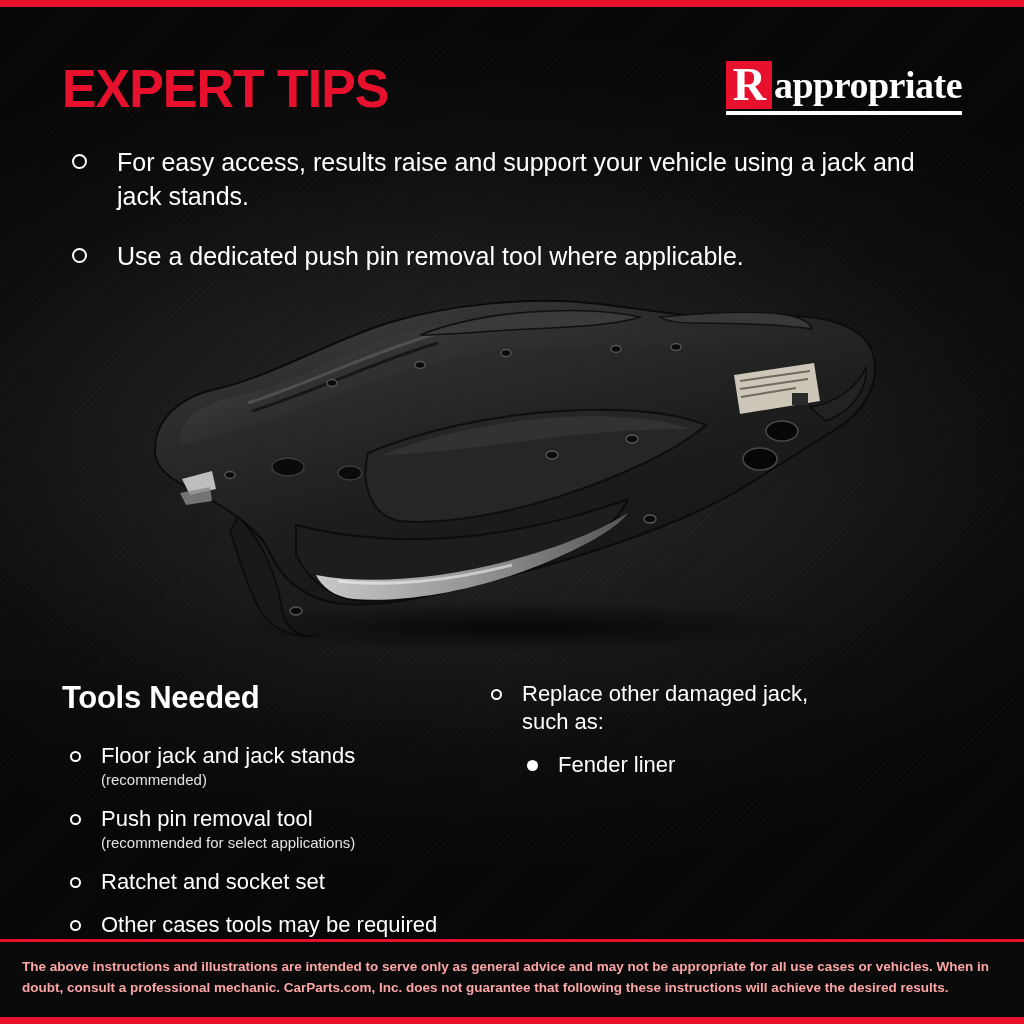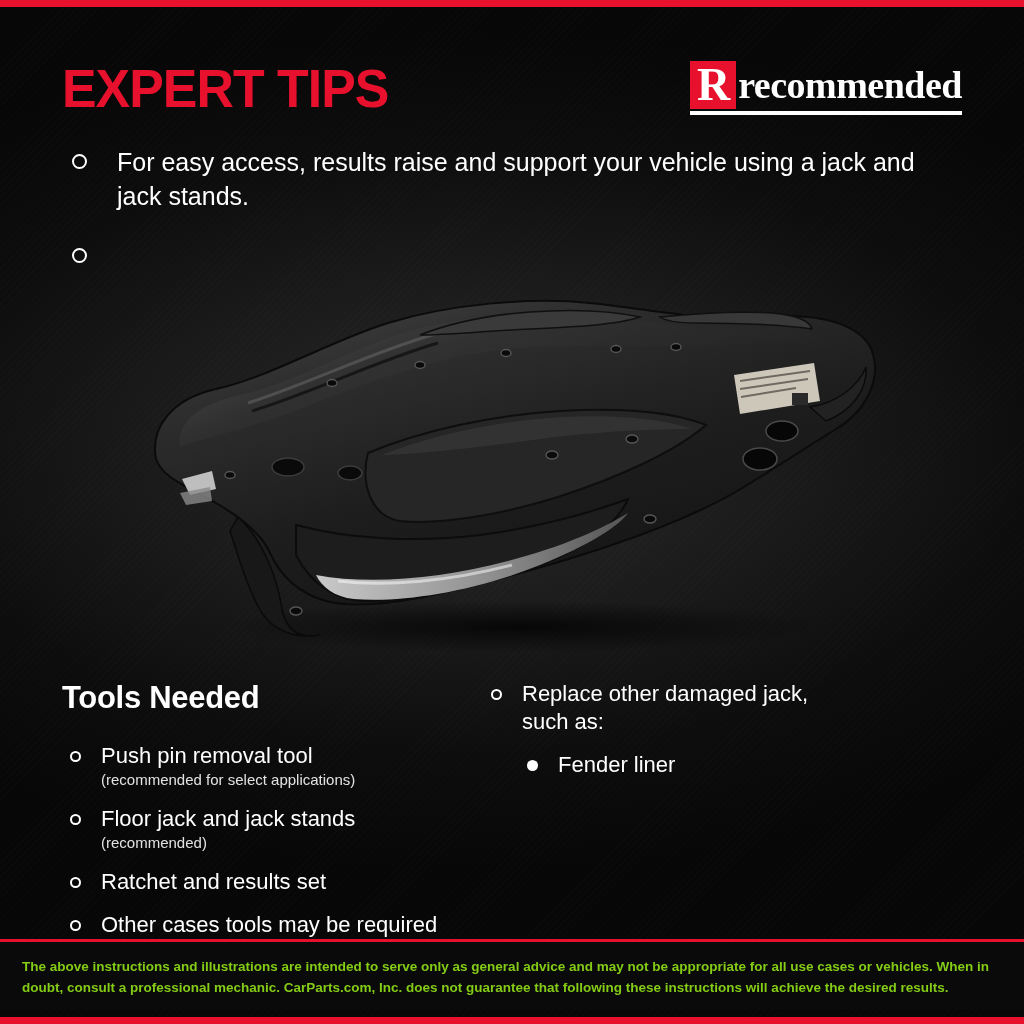--- a/index.html
+++ b/index.html
@@ -149,47 +149,48 @@
   
   .footer {
     position: absolute;
     left: 0; bottom: 7px;
     width: 100%;
     background: #0a0a0a;
     border-top: 3px solid #e8112d;
     padding: 14px 26px 12px 22px;
   }
   .footer p {
-    color: #84cc16;
+    color: #fca5a5;
     font-size: 13.5px;
     line-height: 21px;
     font-weight: bold;
     font-family: "Liberation Sans", sans-serif;
   }
 </style>
 </head>
 <body>
 
 <div id="page">
 
   <div class="header">
     <div class="title">EXPERT TIPS</div>
     <div class="logo">
       <span class="logo-r">R</span>
-      <span class="logo-word">recommended</span>
+      <span class="logo-word">appropriate</span>
     </div>
   </div>
 
   <div class="tips">
     <div class="tip">
       <span class="bullet-ring"></span>
       <span class="tip-text">For easy access, results raise and support your vehicle using a jack and jack stands.</span>
     </div>
     <div class="tip">
       <span class="bullet-ring"></span>
+      <span class="tip-text">Use a dedicated push pin removal tool where applicable.</span>
     </div>
   </div>
 
   <div class="product">
     <svg width="790" height="380" viewBox="0 0 790 380" xmlns="http://www.w3.org/2000/svg">
       <defs>
         <linearGradient id="body" x1="0" y1="0" x2="0.6" y2="1">
           <stop offset="0%" stop-color="#4a4a4a"></stop>
           <stop offset="28%" stop-color="#2e2e2e"></stop>
           <stop offset="62%" stop-color="#1e1e1e"></stop>
@@ -287,37 +288,37 @@
   </div>
 
   <div class="cols">
 
     <div class="col-left">
       <div class="col-h">Tools Needed</div>
 
       <div class="li">
         <span class="li-ring"></span>
         <div class="li-body">
+          <div class="li-main">Floor jack and jack stands</div>
+          <div class="li-sub">(recommended)</div>
+        </div>
+      </div>
+
+      <div class="li">
+        <span class="li-ring"></span>
+        <div class="li-body">
           <div class="li-main">Push pin removal tool</div>
           <div class="li-sub">(recommended for select applications)</div>
         </div>
       </div>
 
       <div class="li">
         <span class="li-ring"></span>
         <div class="li-body">
-          <div class="li-main">Floor jack and jack stands</div>
-          <div class="li-sub">(recommended)</div>
-        </div>
-      </div>
-
-      <div class="li">
-        <span class="li-ring"></span>
-        <div class="li-body">
-          <div class="li-main">Ratchet and results set</div>
+          <div class="li-main">Ratchet and socket set</div>
         </div>
       </div>
 
       <div class="li">
         <span class="li-ring"></span>
         <div class="li-body">
           <div class="li-main">Other cases tools may be required</div>
         </div>
       </div>
     </div>

